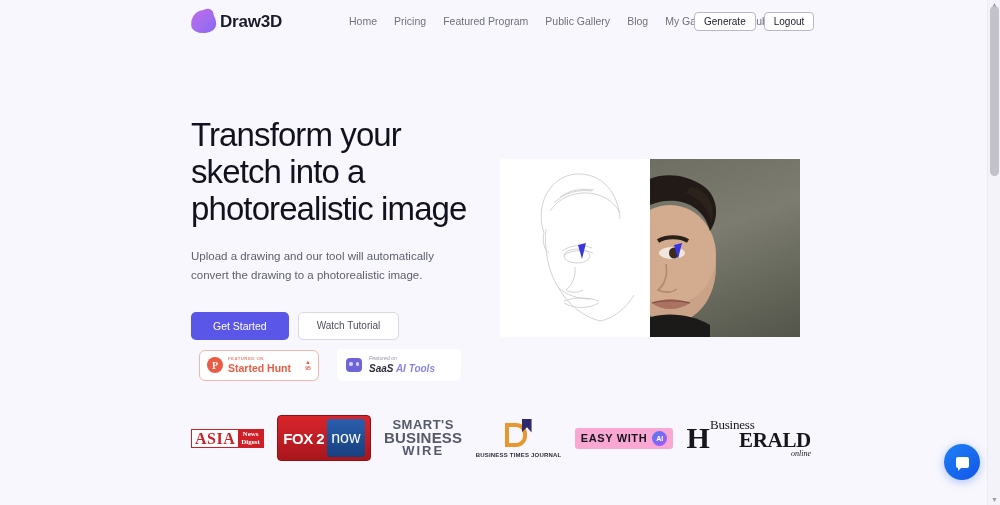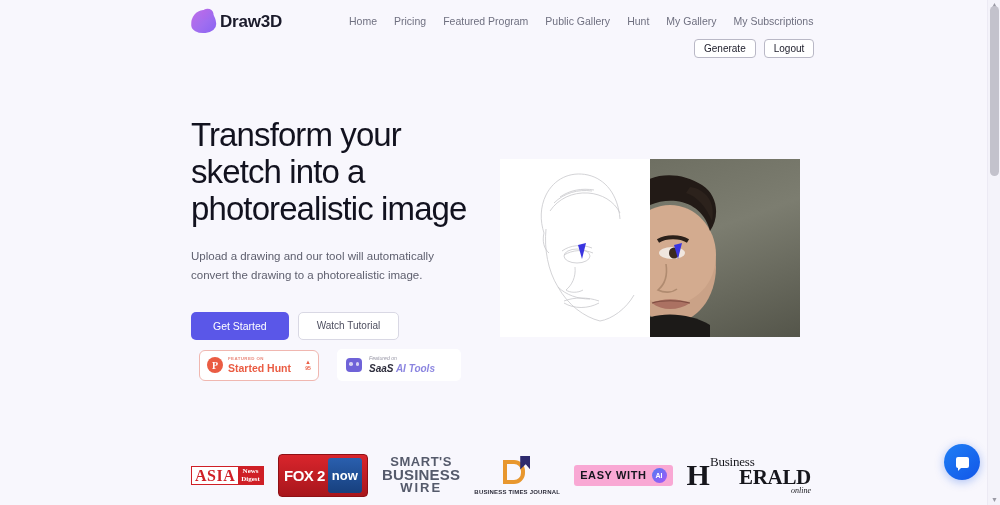--- a/index.html
+++ b/index.html
@@ -68,21 +68,21 @@
     position: absolute; left: 349px; top: 15px;
     display: flex; align-items: center; gap: 17px;
   }
   .nav-link {
     font-size: 10.5px; color: #6f7080;
     white-space: nowrap; cursor: pointer;
   }
 
   .nav-actions {
     position: absolute; left: 694px; top: 12px;
-    display: flex; align-items: center; gap: 8px; margin-top: 27px;
+    display: flex; align-items: center; gap: 8px;
   }
   .btn-outline-sm {
     height: 19px; padding: 0 9px;
     border: 1px solid #b9b8c6; border-radius: 4px;
     background: #ffffff;
     font-size: 10px; color: #22222f;
     display: flex; align-items: center; justify-content: center;
     cursor: pointer; white-space: nowrap;
   }
 
@@ -182,21 +182,21 @@
   }
   .saas-bot::before { left: 3px; }
   .saas-bot::after { right: 3px; }
   .saas-texts { display: flex; flex-direction: column; line-height: 1; }
   .saas-top { font-size: 5.2px; color: #9a99a8; }
   .saas-bottom { font-size: 10px; font-weight: 700; margin-top: 3px; color: #2d2d3c; }
   .saas-accent { color: #8b85e0; }
 
   
   .press {
-    position: absolute; left: 191px; top: 446px;
+    position: absolute; left: 191px; top: 409px;
     width: 620px; height: 58px;
     display: flex; align-items: center; justify-content: space-between;
   }
   .press-item {
     display: flex; flex-direction: column;
     align-items: center; justify-content: center;
   }
 
   .logo-asia {
     display: flex; align-items: stretch;
@@ -222,21 +222,21 @@
     border-radius: 4px; padding: 3px 5px; gap: 3px;
     border: 1px solid #8f1015;
   }
   .fox-word {
     color: #ffffff; font-size: 15px; font-weight: 700;
     font-family: "Liberation Sans", sans-serif;
     letter-spacing: -0.5px; line-height: 1;
   }
   .fox-now {
     background: linear-gradient(180deg, #2a5fae 0%, #17407e 100%);
-    color: #ffffff; font-size: 13px; font-weight: 700;
+    color: #ffffff; font-size: 16px; font-weight: 400;
     padding: 11px 4px; border-radius: 3px; line-height: 1;
   }
 
   .logo-smart {
     color: #555a6b; text-align: center;
     font-weight: 700; line-height: 0.92;
     font-family: "Liberation Sans", sans-serif;
   }
   .smart-1 { font-size: 13px; letter-spacing: 0.5px; }
   .smart-2 { font-size: 15px; letter-spacing: 0.2px; }
@@ -319,21 +319,21 @@
     <div class="brand">
       <div class="brand-mark"></div>
       <div class="brand-name">Draw3D</div>
     </div>
 
     <nav class="nav">
       <span class="nav-link">Home</span>
       <span class="nav-link">Pricing</span>
       <span class="nav-link">Featured Program</span>
       <span class="nav-link">Public Gallery</span>
-      <span class="nav-link">Hunt</span>
+      <span class="nav-link">Blog</span>
       <span class="nav-link">My Gallery</span>
       <span class="nav-link">My Subscriptions</span>
     </nav>
 
     <div class="nav-actions">
       <div class="btn-outline-sm">Generate</div>
       <div class="btn-outline-sm">Logout</div>
     </div>
   </div>
 

